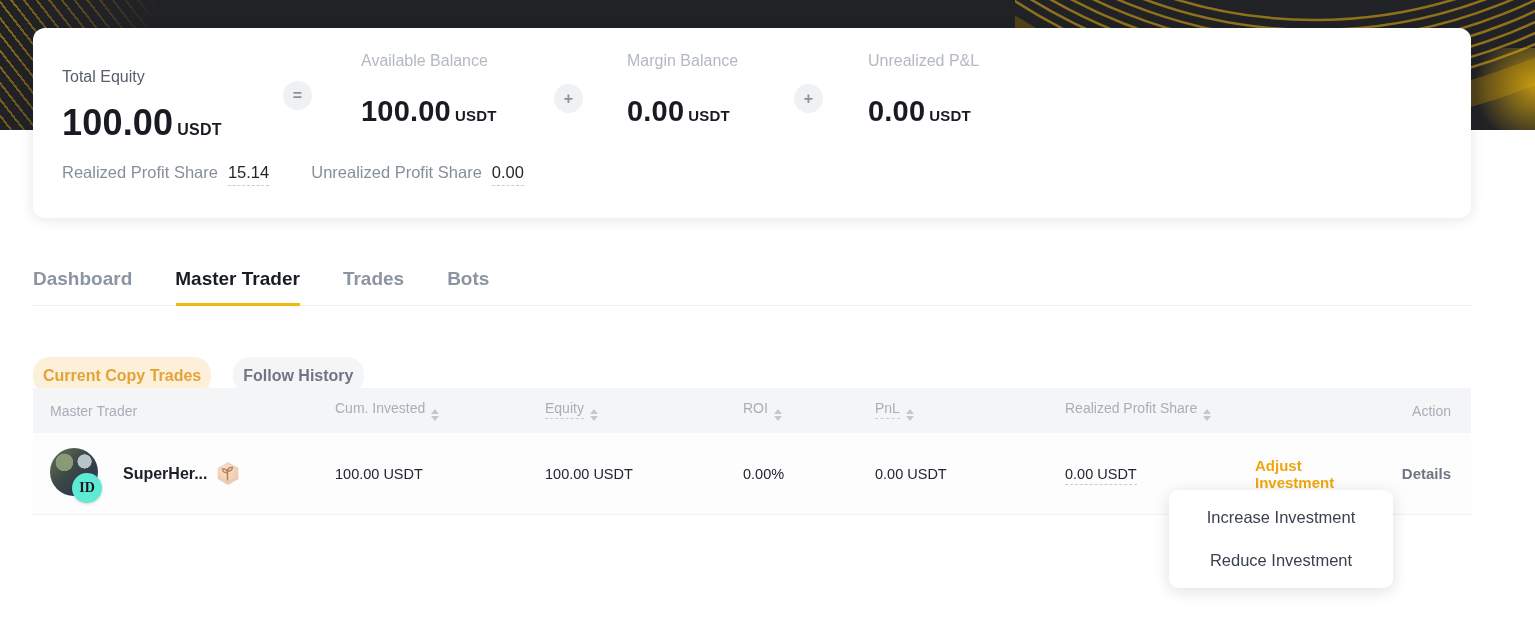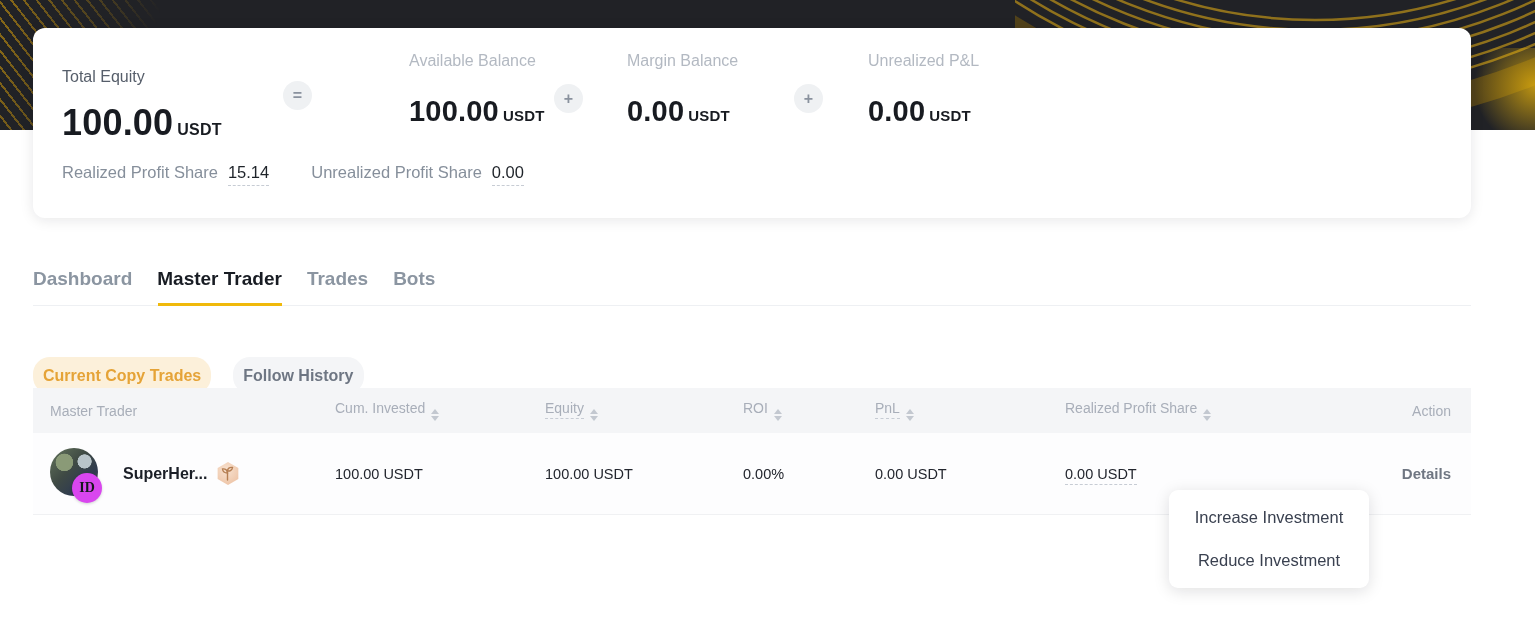--- a/index.html
+++ b/index.html
@@ -29,21 +29,21 @@
   .stat-value.mid { font-size:29px; }
   .unit { font-size:16px; font-weight:bold; color:#181b21; margin-left:4px; }
   .op-circle { position:absolute; width:29px; height:29px; border-radius:50%; background:#eff1f3;
     color:#8a929e; font-size:16px; font-weight:bold; display:flex; align-items:center; justify-content:center; }
   .share-row { position:absolute; left:29px; top:135px; display:flex; align-items:baseline; font-size:16.5px; }
   .share-label { color:#868f9b; margin-right:10px; }
   .share-value { font-weight:normal; color:#1e2329; border-bottom:1px dashed #c7ccd4; padding-bottom:3px; }
   .share-gap { width:42px; }
 
   
-  .tabs { position:absolute; left:33px; top:266px; width:1438px; display:flex; column-gap:25px;
+  .tabs { position:absolute; left:33px; top:266px; width:1438px; display:flex; column-gap:43px;
     border-bottom:1px solid #eef0f3; padding-bottom:14px; }
   .tab { position:relative; font-size:19px; font-weight:bold; color:#8b95a1; cursor:pointer; line-height:25px; }
   .tab.active { color:#181c23; }
   .tab.active::after { content:""; position:absolute; left:1px; right:0; bottom:-15px; height:3px; background:#F0B90B; }
 
   
   .subtabs { position:absolute; left:33px; top:329px; display:flex; column-gap:22px; }
   .pill { height:37px; display:flex; align-items:center; padding:0 10px; border-radius:17px;
     font-size:16px; font-weight:bold; cursor:pointer;margin-top:28px; }
   .pill.active { background:#fcf0da; color:#e5a337; }
@@ -64,33 +64,33 @@
 
   .trow { position:absolute; left:33px; top:433px; width:1438px; height:82px; background:#fdfdfe;
     border-bottom:1px solid #f0f1f3; font-size:14.5px; color:#23262e; }
   .trader-cell { display:flex; align-items:center; padding-left:17px; }
   .avatar-wrap { position:relative; width:48px; height:52px; }
   .avatar { width:48px; height:48px; border-radius:50%;
     background:radial-gradient(circle at 30% 30%,#8a9a77 0 18%,transparent 19%),
                radial-gradient(circle at 72% 28%,#b8c4c9 0 14%,transparent 15%),
                linear-gradient(135deg,#64755c,#3f4a44 42%,#2f3b50 72%,#6f6154); }
   .id-badge { position:absolute; left:22px; top:25px; width:30px; height:30px; border-radius:50%;
-    background:#d946ef; box-shadow:0 1px 3px rgba(0,0,0,.18); display:flex; align-items:center; justify-content:center;
+    background:#5eead4; box-shadow:0 1px 3px rgba(0,0,0,.18); display:flex; align-items:center; justify-content:center;
     font-family:"Liberation Serif","DejaVu Serif",serif; font-size:14px; font-weight:bold; color:#15181d; }
   .trader-name { margin-left:25px; font-size:16px; font-weight:bold; color:#1b1f27; }
   .tier-badge { position:relative; margin-left:9px; width:23px; height:23px; display:inline-block;
     clip-path:polygon(50% 0,95% 26%,95% 74%,50% 100%,5% 74%,5% 26%);
     background:radial-gradient(circle at 45% 35%,#f8e2d0,#eec6a9 75%); }
   .tier-badge svg { position:absolute; left:4px; top:3px; }
   .action-cell { display:flex; justify-content:flex-end; align-items:center; column-gap:28px; padding-right:20px; }
   .adjust-link { color:#efa60e; font-weight:bold; font-size:15px; cursor:pointer; }
   .details-link { color:#6f7682; font-weight:bold; font-size:15px; cursor:pointer; }
 
   
-  .dropdown { position:absolute; left:1169px; top:490px; width:200px; height:98px; background:#fff;
+  .dropdown { position:absolute; left:1169px; top:490px; width:224px; height:98px; background:#fff;
     border-radius:9px; box-shadow:0 3px 16px rgba(15,18,24,.13); z-index:10; padding-top:6px; }
   .dropdown-item { height:43px; display:flex; align-items:center; justify-content:center;
     font-size:16.5px; color:#3a4150; cursor:pointer; }
 </style>
 </head>
 <body>
 
 <div class="page">
 
   <div class="banner">
@@ -115,21 +115,21 @@
 
     <div class="stat" style="left:29px; top:40px;">
       <div class="stat-label primary">Total Equity</div>
       <div class="stat-value big" style="margin-top:16px;">
         <span>100.00</span><span class="unit">USDT</span>
       </div>
     </div>
 
     <div class="op-circle" style="left:250px; top:53px;">=</div>
 
-    <div class="stat" style="left:328px; top:24px;margin-left:48px;">
+    <div class="stat" style="left:328px; top:24px;">
       <div class="stat-label muted">Available Balance</div>
       <div class="stat-value mid" style="margin-top:25px;">
         <span>100.00</span><span class="unit" style="font-size:15px;">USDT</span>
       </div>
     </div>
 
     <div class="op-circle" style="left:521px; top:56px;">+</div>
 
     <div class="stat" style="left:594px; top:24px;">
       <div class="stat-label muted">Margin Balance</div>
@@ -219,20 +219,21 @@
       </span>
     </div>
     <div class="cell">100.00 USDT</div>
     <div class="cell">100.00 USDT</div>
     <div class="cell">0.00%</div>
     <div class="cell">0.00 USDT</div>
     <div class="cell">
       <span class="dashed">0.00 USDT</span>
     </div>
     <div class="action-cell">
+      <span class="adjust-link">Adjust Investment</span>
       <span class="details-link">Details</span>
     </div>
   </div>
 
   <div class="dropdown">
     <div class="dropdown-item">Increase Investment</div>
     <div class="dropdown-item">Reduce Investment</div>
   </div>
 
 </div>

